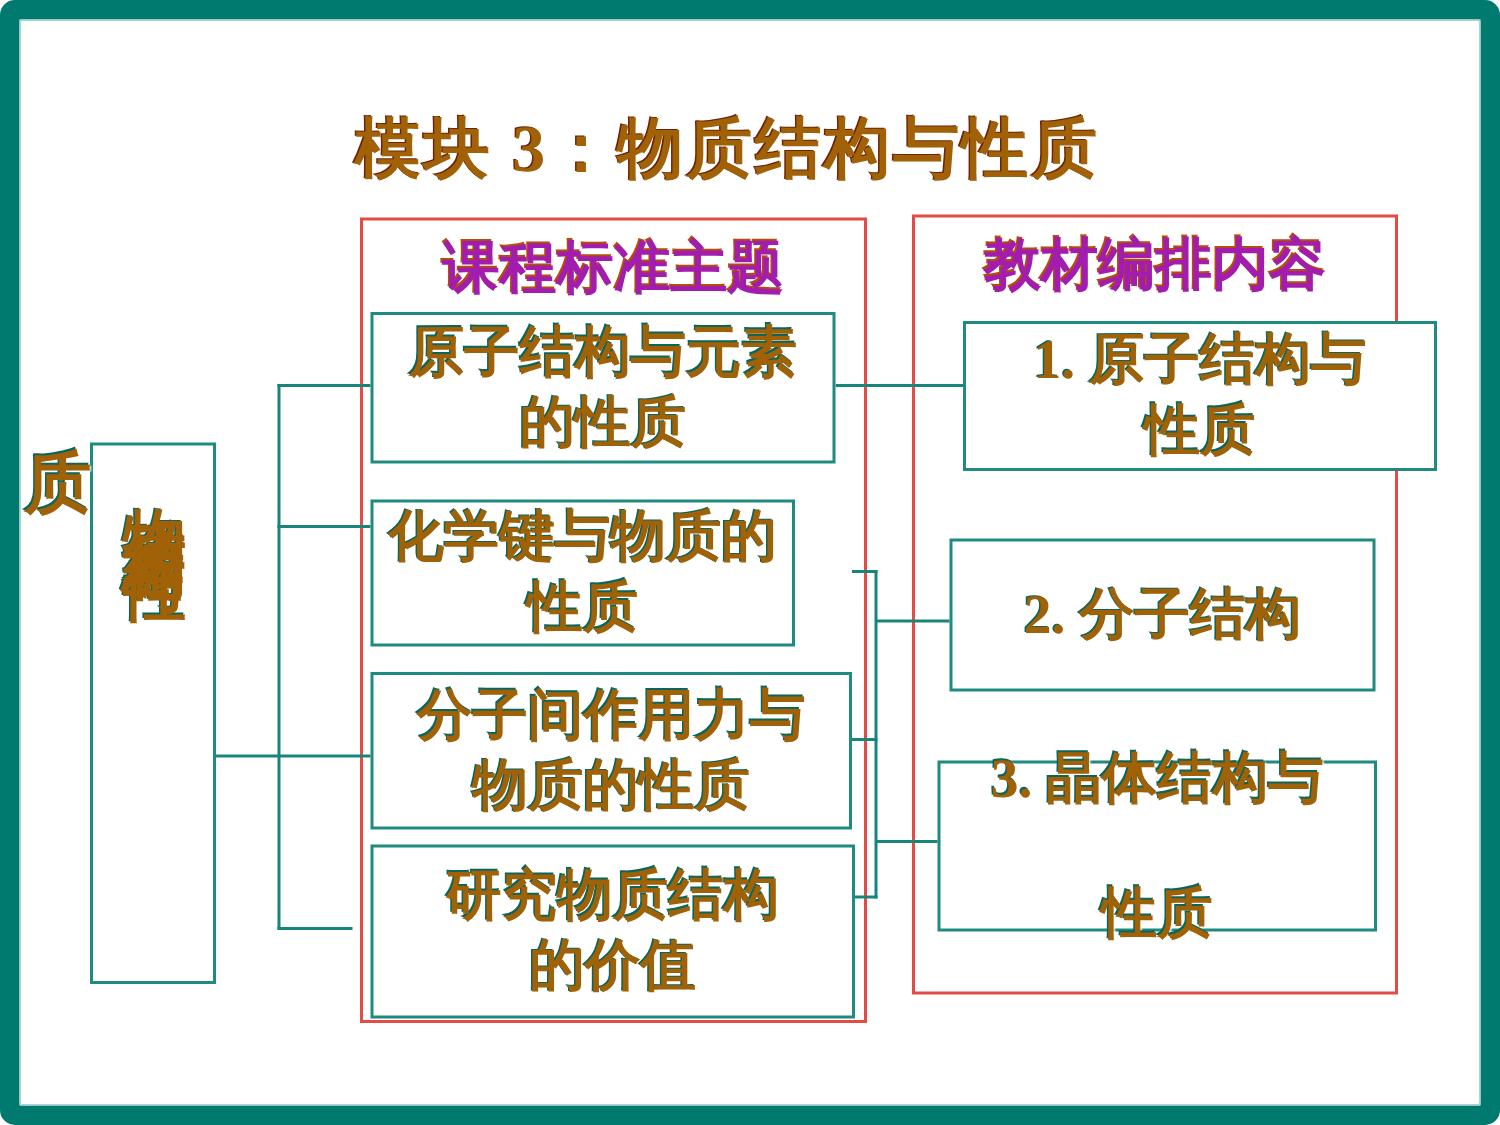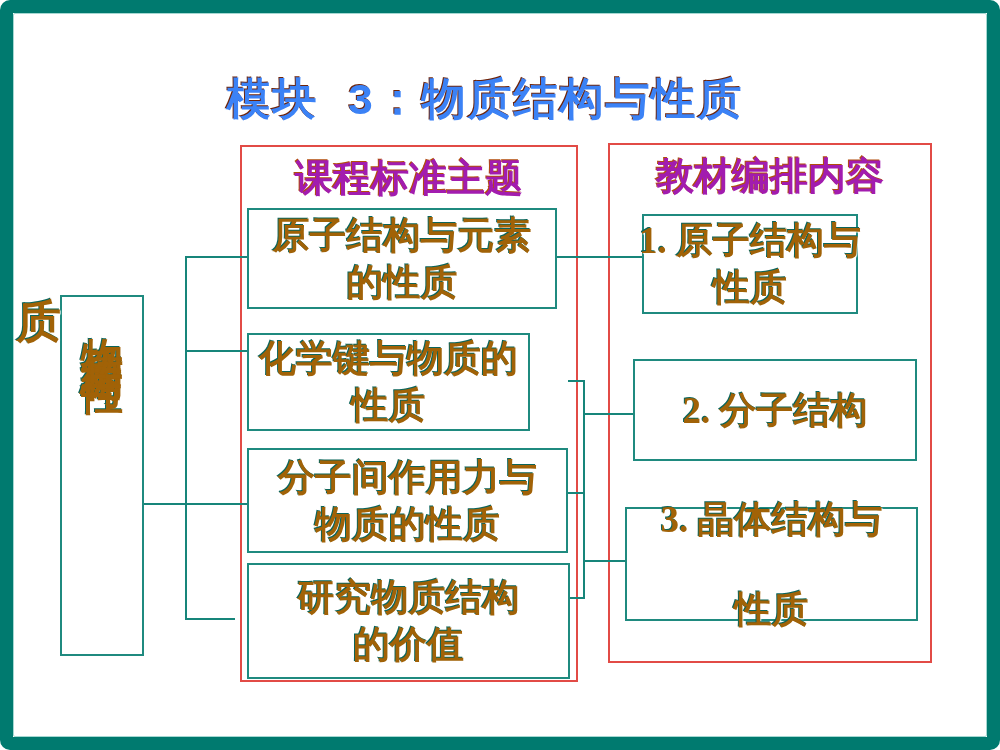--- a/index.html
+++ b/index.html
@@ -13,23 +13,23 @@
     position:absolute; inset:0; border:13px solid #007a6f; border-radius:10px;
     pointer-events:none; z-index:50;
   }
   .frame-inner {
     position:absolute; inset:13px; border:1px solid #a5d8d2; border-radius:2px;
     pointer-events:none; z-index:50;
   }
   
   .title {
     position:absolute; left:140px; top:70px; width:690px; text-align:center;
-    font-size:44px; font-weight:bold; letter-spacing:2px; color:#3b82f6;
+    font-size:44px; font-weight:bold; letter-spacing:2px; color:#a16207;
     text-shadow:-1px -1px 0 #6e240a, 2px 2px 1px rgba(255,255,255,.85);
-    white-space:nowrap; z-index:10;font-family:Liberation Mono, monospace;
+    white-space:nowrap; z-index:10;
   }
   
   .panel { position:absolute; border:2px solid #e24b46; z-index:1; }
   #standards-panel { left:240px; top:145px; width:338px; height:537px; }
   #textbook-panel  { left:608px; top:143px; width:324px; height:520px; }
   .panel-header {
     position:absolute; top:6px; left:0; width:100%; text-align:center;
     font-size:38px; font-weight:bold; color:#a21caf;
     text-shadow:-1px -1px 0 #b24d0c, 1px 1px 1px rgba(255,255,255,.9);
     white-space:nowrap;
@@ -107,21 +107,21 @@
   </div>
   <div class="tbox" style="left:247px; top:448px; width:321px; height:105px;">
     <div class="box-line teal-text">分子间作用力与</div>
     <div class="box-line teal-text">物质的性质</div>
   </div>
   <div class="tbox" style="left:247px; top:563px; width:323px; height:116px;">
     <div class="box-line teal-text">研究物质结构</div>
     <div class="box-line teal-text">的价值</div>
   </div>
 
-  <div class="tbox" style="left:642px; top:214px; width:216px; height:100px;">
+  <div class="tbox" style="left:642px; top:214px; width:316px; height:100px;">
     <div class="box-line teal-text">1. 原子结构与</div>
     <div class="box-line teal-text">性质</div>
   </div>
   <div class="tbox" style="left:633px; top:359px; width:284px; height:102px;">
     <div class="box-line teal-text">2. 分子结构</div>
   </div>
   <div class="tbox" style="left:625px; top:507px; width:293px; height:114px;gap:43px;">
     <div class="box-line teal-text">3. 晶体结构与</div>
     <div class="box-line teal-text">性质</div>
   </div>

